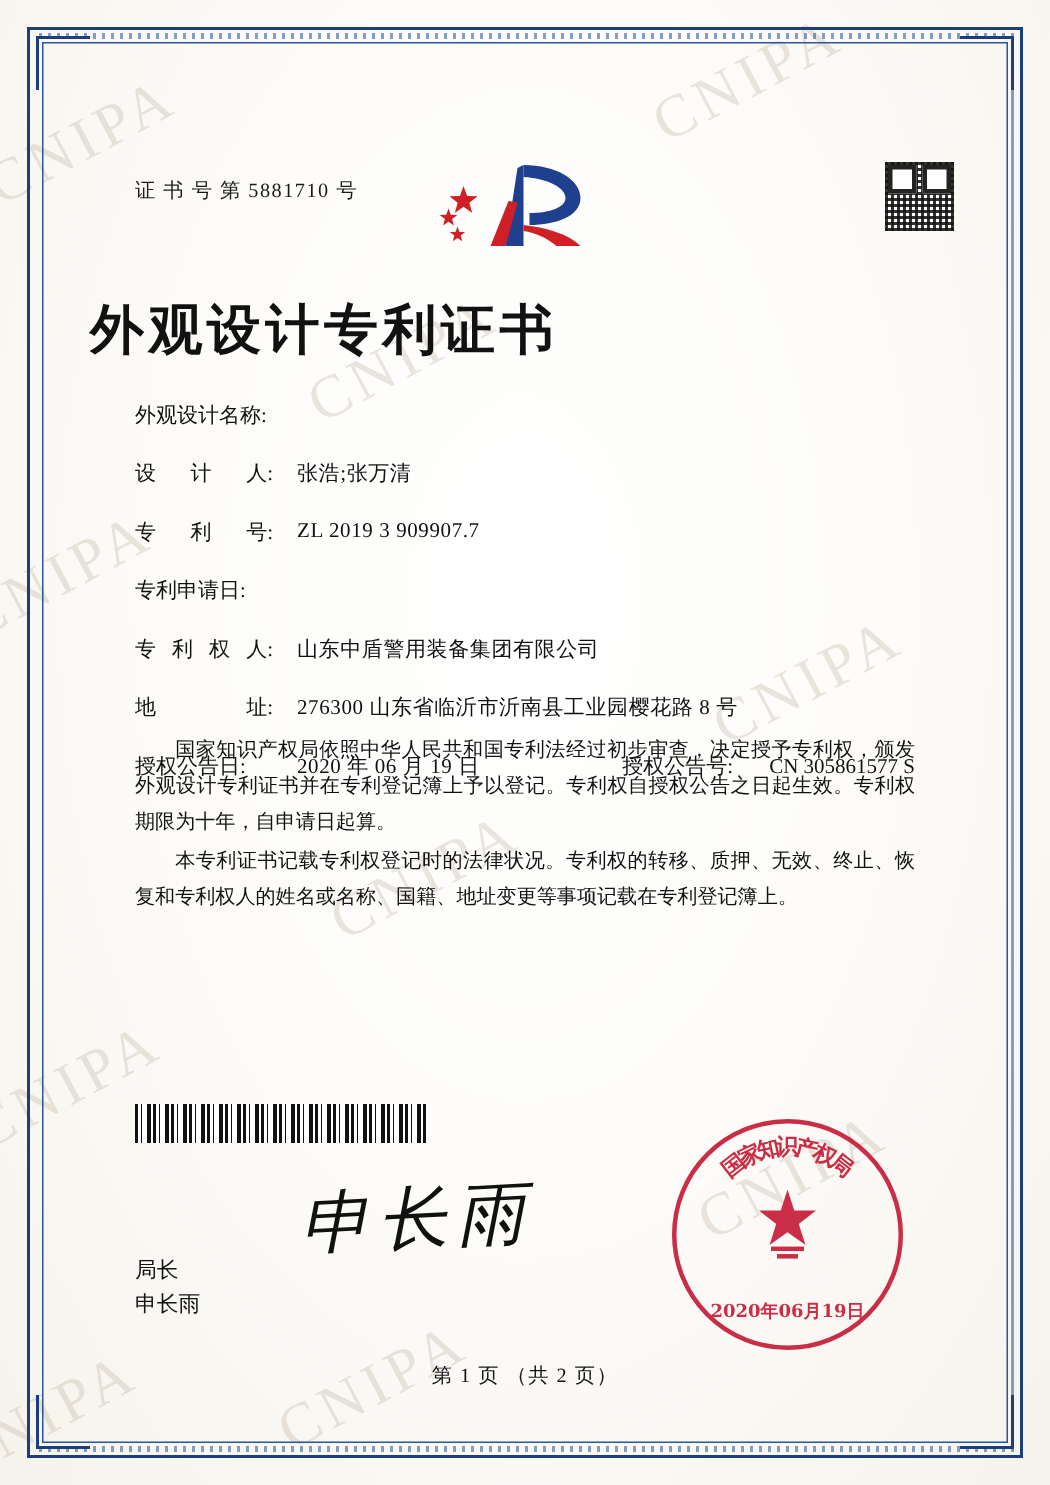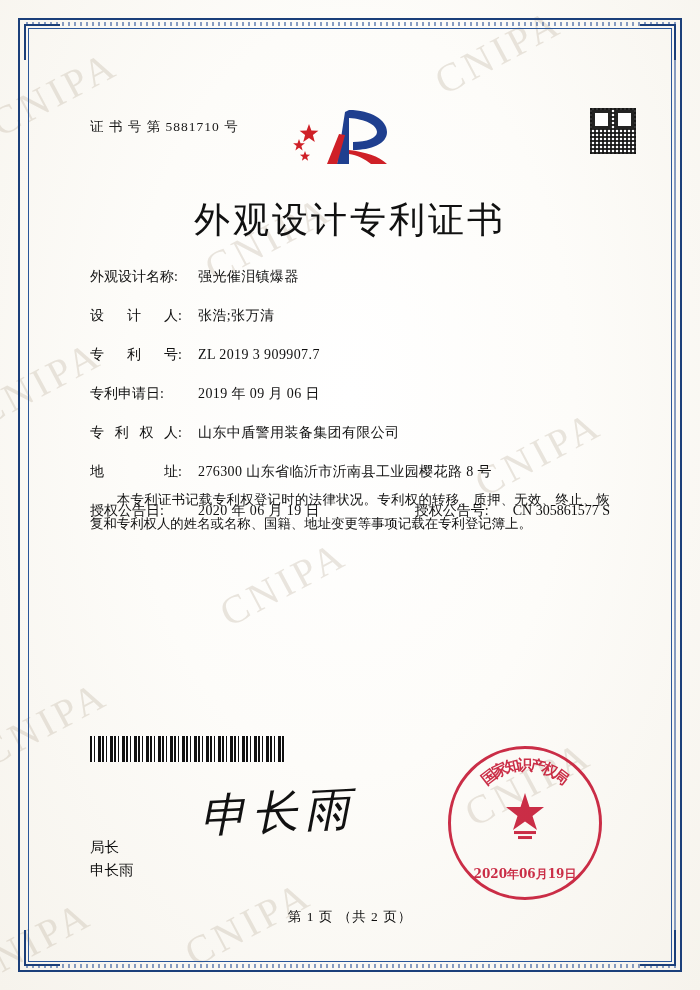--- a/index.html
+++ b/index.html
@@ -137,23 +137,22 @@
     top: 48px;
     transform: translateX(-50%);
     width: 150px; height: 66px;
   }
 
   
   .doc-title {
     position: absolute;
     left: 0; right: 0;
     top: 140px;
-    text-align: center;
     font-size: 36px;
-    font-weight: normal;
+    font-weight: bold;
     letter-spacing: 3px;
     color: #111;
     font-family: "DejaVu Serif", "Liberation Serif", serif;
   }
 
   
   .fields {
     position: absolute;
     left: 30px;
     top: 212px;
@@ -345,21 +344,20 @@
         </g>
       </svg>
     </div>
 
     <div class="doc-title">外观设计专利证书</div>
 
     <div class="fields">
 
       <div class="frow">
         <div class="flabel">外观设计名称:</div>
-        <div class="fvalue">强光催泪镇爆器</div>
       </div>
 
       <div class="frow">
         <div class="flabel spread">
           <span>设</span>
           <span>计</span>
           <span>人:</span>
         </div>
         <div class="fvalue">张浩;张万清</div>
       </div>
@@ -368,21 +366,20 @@
         <div class="flabel spread">
           <span>专</span>
           <span>利</span>
           <span>号:</span>
         </div>
         <div class="fvalue">ZL 2019 3 909907.7</div>
       </div>
 
       <div class="frow">
         <div class="flabel">专利申请日:</div>
-        <div class="fvalue">2019 年 09 月 06 日</div>
       </div>
 
       <div class="frow">
         <div class="flabel spread">
           <span>专</span>
           <span>利</span>
           <span>权</span>
           <span>人:</span>
         </div>
         <div class="fvalue">山东中盾警用装备集团有限公司</div>
@@ -401,20 +398,21 @@
         <div class="fvalue">2020 年 06 月 19 日</div>
         <div class="seg2">
           <span class="sl">授权公告号:</span>
           <span>CN 305861577 S</span>
         </div>
       </div>
 
     </div>
 
     <div class="paras">
+      <p>国家知识产权局依照中华人民共和国专利法经过初步审查，决定授予专利权，颁发外观设计专利证书并在专利登记簿上予以登记。专利权自授权公告之日起生效。专利权期限为十年，自申请日起算。</p>
       <p>本专利证书记载专利权登记时的法律状况。专利权的转移、质押、无效、终止、恢复和专利权人的姓名或名称、国籍、地址变更等事项记载在专利登记簿上。</p>
     </div>
 
     <div class="barcode"></div>
 
     <div class="sig-label">
       <div>局长</div>
       <div>申长雨</div>
     </div>
     <div class="sig-script">申长雨</div>

